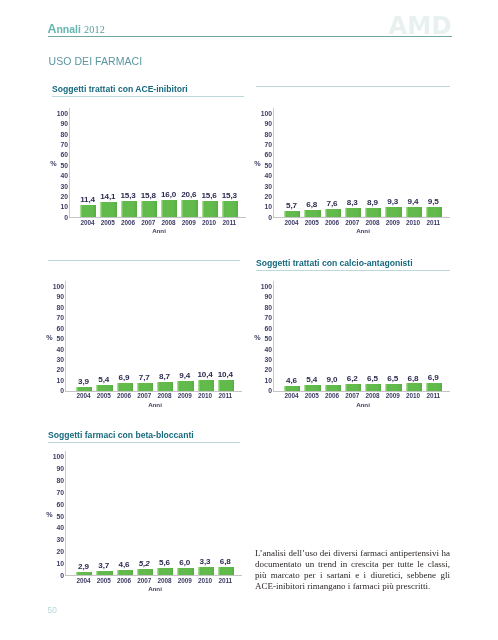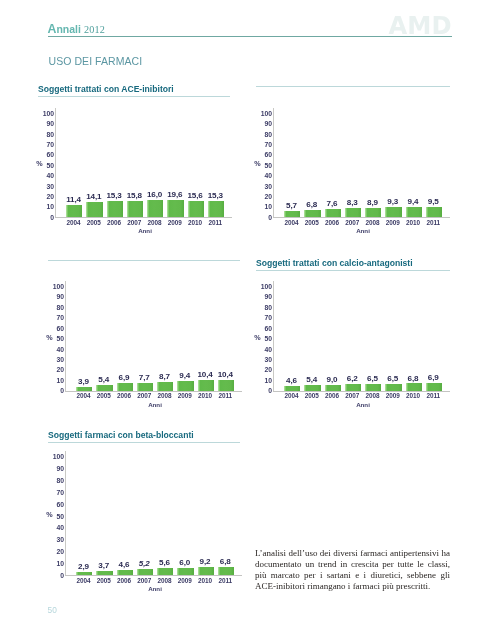--- a/index.html
+++ b/index.html
@@ -57,21 +57,21 @@
 
   <div class="amd-logo">AMD</div>
 
   <div class="hdr">
     <span class="hdr-annali"><span class="cap">A</span><span>nnali</span></span><span class="hdr-year">2012</span>
   </div>
   <div class="hdr-rule"></div>
 
   <div class="sect-title">USO DEI FARMACI</div>
 
-<div class="panel" style="left:38px;top:84px;width:192px;">
+<div class="panel" style="left:52px;top:84px;width:192px;">
   <div class="panel-title">Soggetti trattati con ACE-inibitori</div>
   <div class="panel-rule"></div>
   <div class="chart">
     <div class="axis-y" style="left:17.2px;top:24.0px;height:109.8px;"></div>
     <div class="axis-x" style="left:17.2px;top:133.0px;width:177.3px;"></div>
     <div class="ytick" style="left:2.0px;top:25.80px;width:14px;">100</div>
     <div class="ytick" style="left:2.0px;top:36.20px;width:14px;">90</div>
     <div class="ytick" style="left:2.0px;top:46.60px;width:14px;">80</div>
     <div class="ytick" style="left:2.0px;top:57.00px;width:14px;">70</div>
     <div class="ytick" style="left:2.0px;top:67.40px;width:14px;">60</div>
@@ -91,21 +91,21 @@
     <div class="bar" style="left:68.50px;top:117.09px;width:16.3px;height:15.91px;"></div>
     <div class="bval" style="left:63.05px;top:108.19px;width:26px;">15,3</div>
     <div class="xtick" style="left:63.05px;top:134.60px;width:26px;">2006</div>
     <div class="bar" style="left:88.75px;top:116.57px;width:16.3px;height:16.43px;"></div>
     <div class="bval" style="left:83.30px;top:107.67px;width:26px;">15,8</div>
     <div class="xtick" style="left:83.30px;top:134.60px;width:26px;">2007</div>
     <div class="bar" style="left:109.00px;top:116.36px;width:16.3px;height:16.64px;"></div>
     <div class="bval" style="left:103.55px;top:107.46px;width:26px;">16,0</div>
     <div class="xtick" style="left:103.55px;top:134.60px;width:26px;">2008</div>
     <div class="bar" style="left:129.25px;top:116.15px;width:16.3px;height:16.85px;"></div>
-    <div class="bval" style="left:123.80px;top:107.25px;width:26px;">19,6</div>
+    <div class="bval" style="left:123.80px;top:107.25px;width:26px;">20,6</div>
     <div class="xtick" style="left:123.80px;top:134.60px;width:26px;">2009</div>
     <div class="bar" style="left:149.50px;top:116.78px;width:16.3px;height:16.22px;"></div>
     <div class="bval" style="left:144.05px;top:107.88px;width:26px;">15,6</div>
     <div class="xtick" style="left:144.05px;top:134.60px;width:26px;">2010</div>
     <div class="bar" style="left:169.75px;top:117.09px;width:16.3px;height:15.91px;"></div>
     <div class="bval" style="left:164.30px;top:108.19px;width:26px;">15,3</div>
     <div class="xtick" style="left:164.30px;top:134.60px;width:26px;">2011</div>
     <div class="xlab" style="left:87.0px;top:143.00px;width:40px;">Anni</div>
   </div>
 </div>
@@ -272,21 +272,21 @@
     <div class="bar" style="left:88.75px;top:138.83px;width:16.3px;height:6.17px;"></div>
     <div class="bval" style="left:83.30px;top:129.93px;width:26px;font-style:italic;">5,2</div>
     <div class="xtick" style="left:83.30px;top:146.60px;width:26px;">2007</div>
     <div class="bar" style="left:109.00px;top:138.36px;width:16.3px;height:6.64px;"></div>
     <div class="bval" style="left:103.55px;top:129.46px;width:26px;">5,6</div>
     <div class="xtick" style="left:103.55px;top:146.60px;width:26px;">2008</div>
     <div class="bar" style="left:129.25px;top:137.88px;width:16.3px;height:7.12px;"></div>
     <div class="bval" style="left:123.80px;top:128.98px;width:26px;">6,0</div>
     <div class="xtick" style="left:123.80px;top:146.60px;width:26px;">2009</div>
     <div class="bar" style="left:149.50px;top:137.17px;width:16.3px;height:7.83px;"></div>
-    <div class="bval" style="left:144.05px;top:128.27px;width:26px;">9,2</div>
+    <div class="bval" style="left:144.05px;top:128.27px;width:26px;">3,3</div>
     <div class="xtick" style="left:144.05px;top:146.60px;width:26px;">2010</div>
     <div class="bar" style="left:169.75px;top:136.94px;width:16.3px;height:8.06px;"></div>
     <div class="bval" style="left:164.30px;top:128.04px;width:26px;">6,8</div>
     <div class="xtick" style="left:164.30px;top:146.60px;width:26px;">2011</div>
     <div class="xlab" style="left:87.0px;top:155.00px;width:40px;">Anni</div>
   </div>
 </div>
 
   <div class="para" style="left:254.9px;top:547.8px;width:195px;">L’analisi dell’uso dei diversi farmaci antipertensivi ha documentato un trend in crescita per tutte le classi, più marcato per i sartani e i diuretici, sebbene gli ACE-inibitori rimangano i farmaci più prescritti.</div>
 

